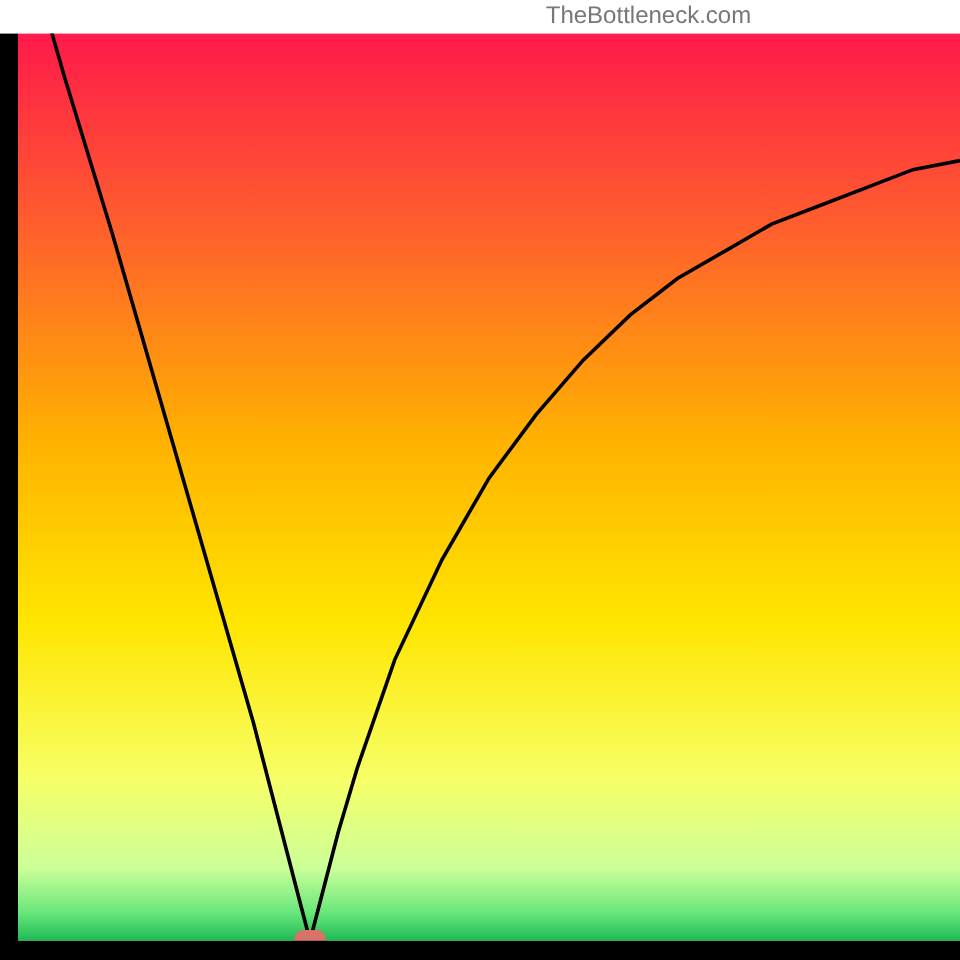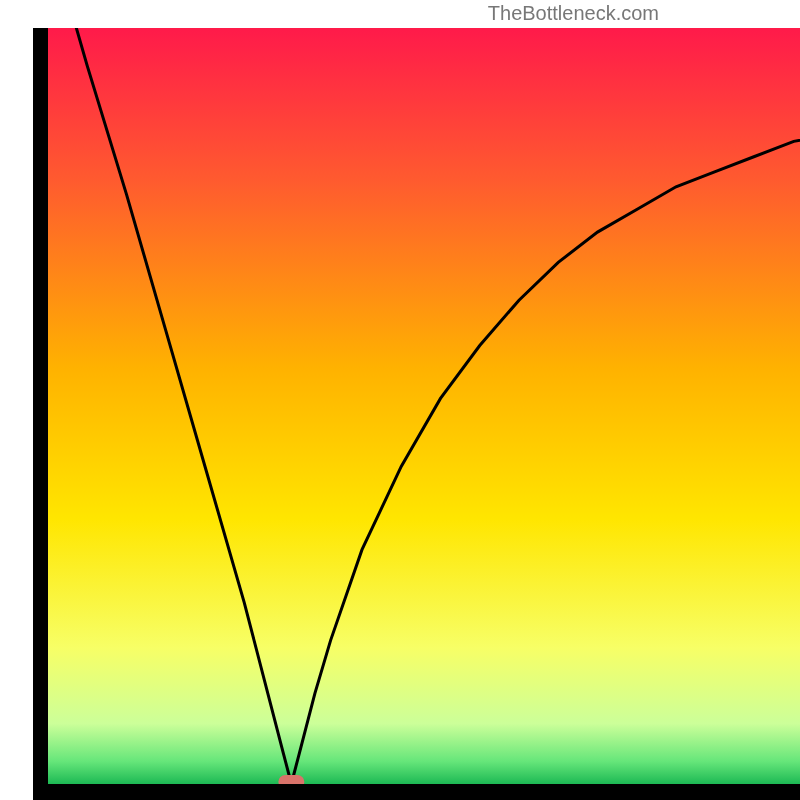--- a/index.html
+++ b/index.html
@@ -9,21 +9,20 @@
     font-family: Arial, Helvetica, sans-serif;
     width: 800px;
     height: 800px;
     overflow: hidden;
     position: relative;
   }
   .chart-wrapper {
     position: relative;
     width: 640px;
     height: 800px;
-    margin-left: 33px;
   }
   .watermark {
     position: absolute;
     top: 2px;
     right: 14px;
     color: #777;
     font-size: 20px;
     font-weight: 400;
     z-index: 10;
   }

